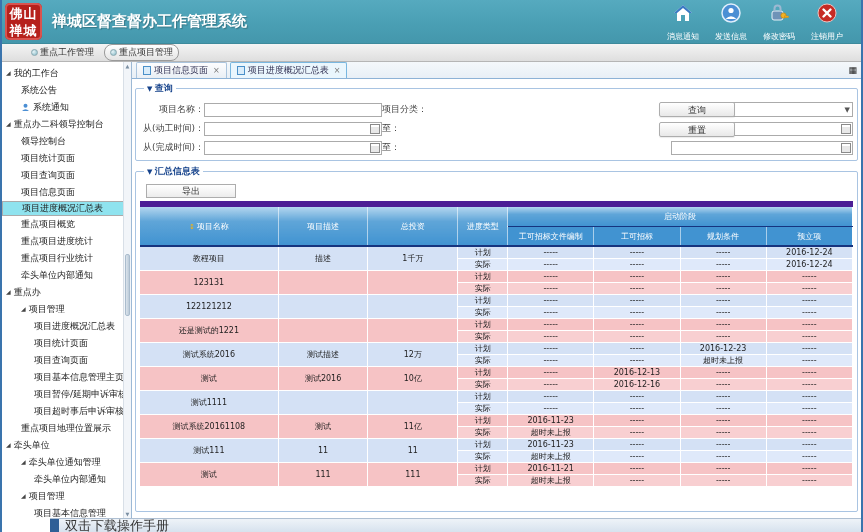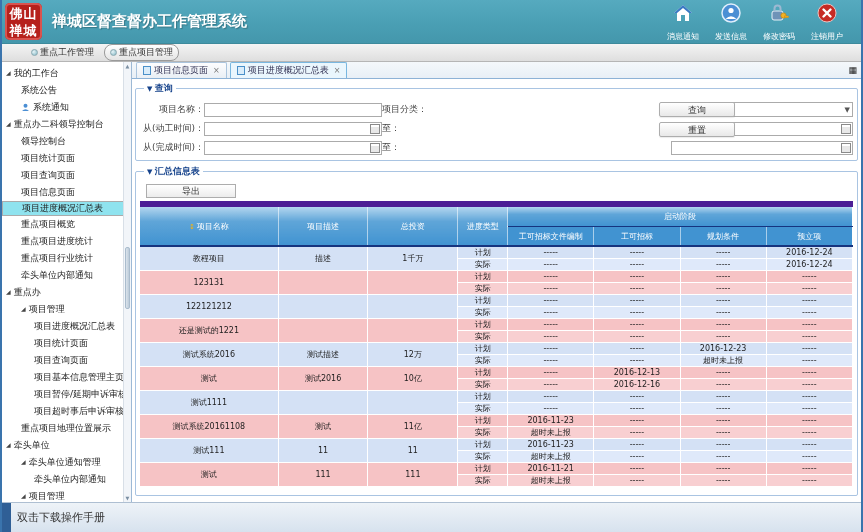--- a/index.html
+++ b/index.html
@@ -81,21 +81,21 @@
   .sortmark { color:#ffb400; font-size:7px; margin-right:2px; }
   .grid td { font-size:8px; color:#1d1d1d; text-align:center; height:11px; line-height:11px; padding:0 2px; border-right:1px solid #fff; border-bottom:1px solid #fff; white-space:nowrap; overflow:hidden; }
   tr.tone-blue.r-plan td { background:#d4e1f5; }
   tr.tone-blue.r-act  td { background:#dfe9fa; }
   tr.tone-pink.r-plan td { background:#f6c3c5; }
   tr.tone-pink.r-act  td { background:#f8cfd1; }
 
   .c1{width:19.4%}.c2{width:12.6%}.c3{width:12.6%}.c4{width:7%}.c5{width:12.8%}.c6{width:12.4%}.c7{width:12.8%}.c8{width:10.4%}
 
   
-  .status { height:30px; flex:0 0 auto; background:linear-gradient(180deg,#eef3f8,#d7e2ee); border-top:1px solid #aebfd2; display:flex; align-items:center; font-size:11px; color:#333; }
+  .status { height:14px; flex:0 0 auto; background:linear-gradient(180deg,#eef3f8,#d7e2ee); border-top:1px solid #aebfd2; display:flex; align-items:center; font-size:13px; color:#333;margin-left:48px; }
   .status .corner { width:9px; height:100%; background:#2f5f96; margin-right:6px; }
   .status .left { margin-right:28px; cursor:pointer; }
 
   svg { display:block; }
 </style>
 </head>
 <body>
 
 <div class="window">
 

